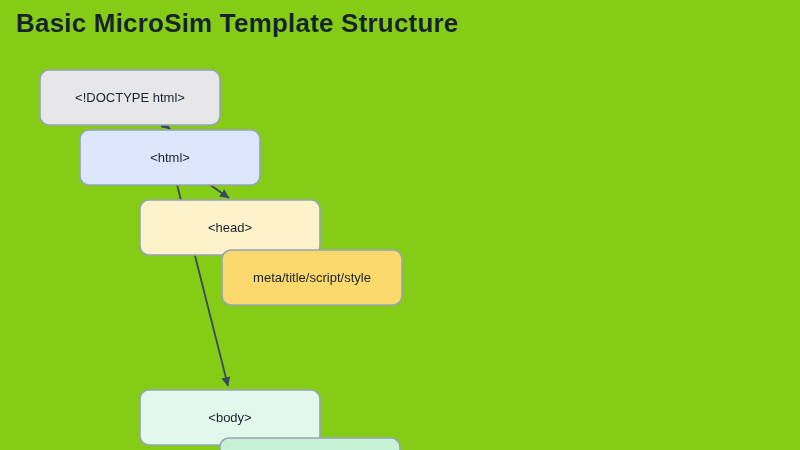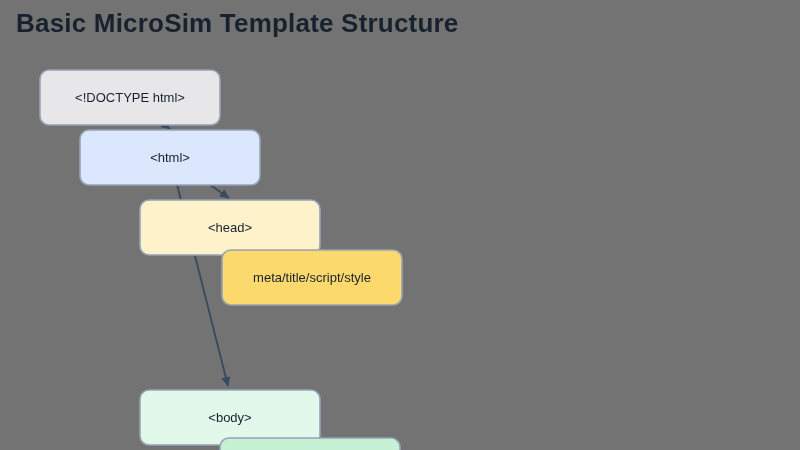--- a/index.html
+++ b/index.html
@@ -8,21 +8,21 @@
     width: 800px;
     height: 450px;
     overflow: hidden;
     background: #f8f9fb;
     font-family: "Liberation Sans", sans-serif;
   }
   .stage {
     position: relative;
     width: 800px;
     height: 450px;
-    background: #737373;
+    background: #84cc16;
   }
   h1.page-title {
     position: absolute;
     left: 16px;
     top: 8px;
     margin: 0;
     font-size: 26px;
     font-weight: 700;
     line-height: 1.2;
     color: #18222f;

